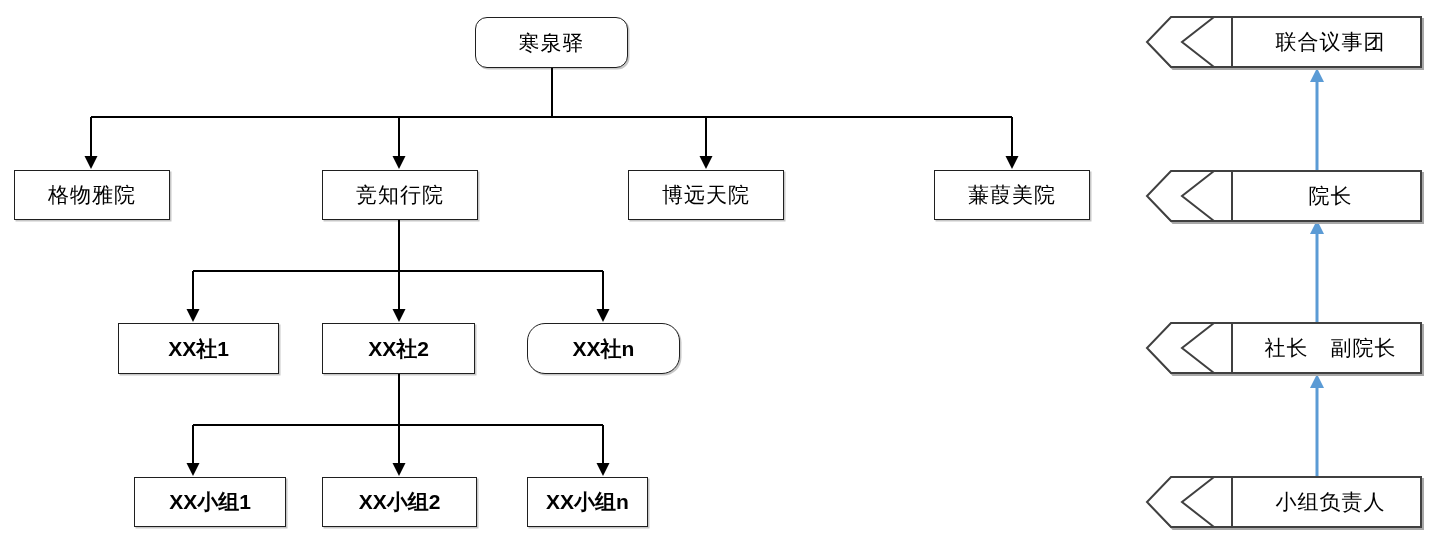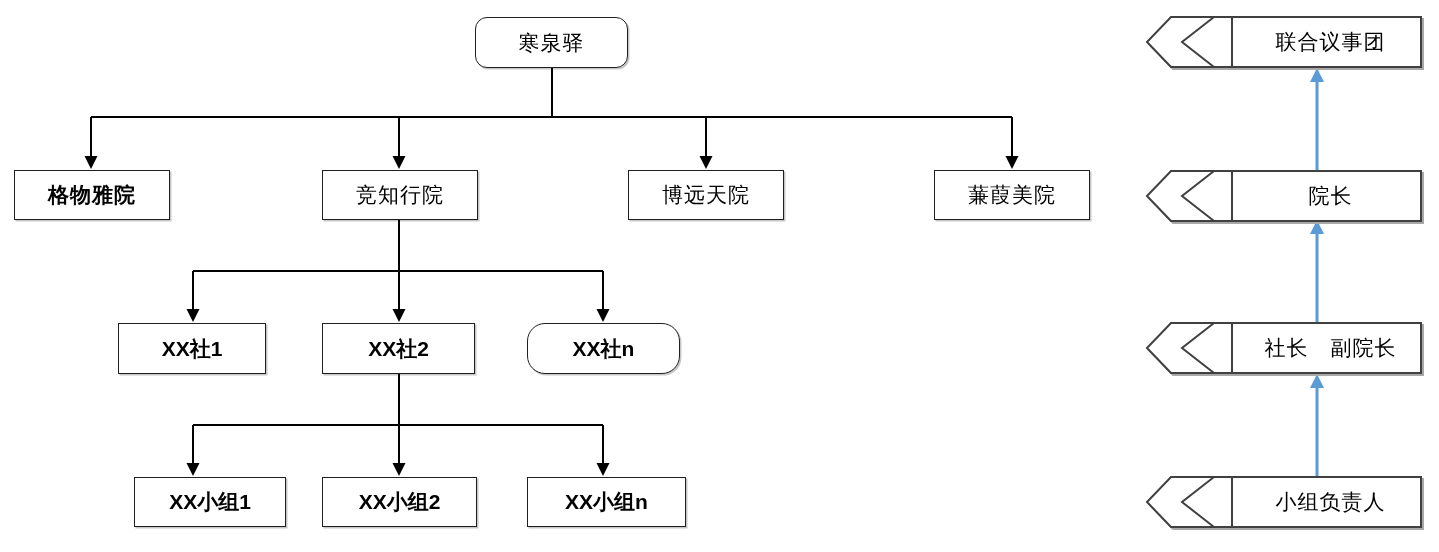--- a/index.html
+++ b/index.html
@@ -92,32 +92,32 @@
       </g>
       <g>
         <line x1="1317" y1="477" x2="1317" y2="387" stroke="#5B9BD5" stroke-width="3"></line>
         <polygon points="1310,388 1324,388 1317,374" fill="#5B9BD5"></polygon>
       </g>
     </g>
   </svg>
 
   <div class="org-box" style="left:475px;top:17px;width:153px;height:51px;border-radius:12px;">寒泉驿</div>
 
-  <div class="org-box" style="left:14px;top:170px;width:156px;height:50px;font-weight:bold;">格物雅院</div>
+  <div class="org-box" style="left:14px;top:170px;width:156px;height:50px;">格物雅院</div>
   <div class="org-box" style="left:322px;top:170px;width:156px;height:50px;">竞知行院</div>
   <div class="org-box" style="left:628px;top:170px;width:156px;height:50px;">博远天院</div>
   <div class="org-box" style="left:934px;top:170px;width:156px;height:50px;">蒹葭美院</div>
 
-  <div class="org-box sub" style="left:118px;top:323px;width:148px;height:51px;">XX社1</div>
+  <div class="org-box sub" style="left:118px;top:323px;width:161px;height:51px;">XX社1</div>
   <div class="org-box sub" style="left:322px;top:323px;width:153px;height:51px;">XX社2</div>
   <div class="org-box sub" style="left:527px;top:323px;width:153px;height:51px;border-radius:18px;">XX社n</div>
 
   <div class="org-box sub" style="left:134px;top:477px;width:152px;height:50px;">XX小组1</div>
   <div class="org-box sub" style="left:322px;top:477px;width:155px;height:50px;">XX小组2</div>
-  <div class="org-box sub" style="left:527px;top:477px;width:159px;height:50px;">XX小组n</div>
+  <div class="org-box sub" style="left:527px;top:477px;width:121px;height:50px;">XX小组n</div>
 
   <div class="role-row" style="left:1144px;top:15px;">
     <svg width="282" height="56" viewBox="0 0 282 56" xmlns="http://www.w3.org/2000/svg">
       <g class="role-shadow" stroke="#404040" stroke-width="2" fill="#ffffff" stroke-linejoin="miter">
         <polygon points="277,2 27,2 3,27 27,52 277,52"></polygon>
         <line x1="88" y1="2" x2="88" y2="52"></line>
         <polyline points="70,2 38,27 70,52" fill="none"></polyline>
       </g>
     </svg>
     <div class="role-label">联合议事团</div>

